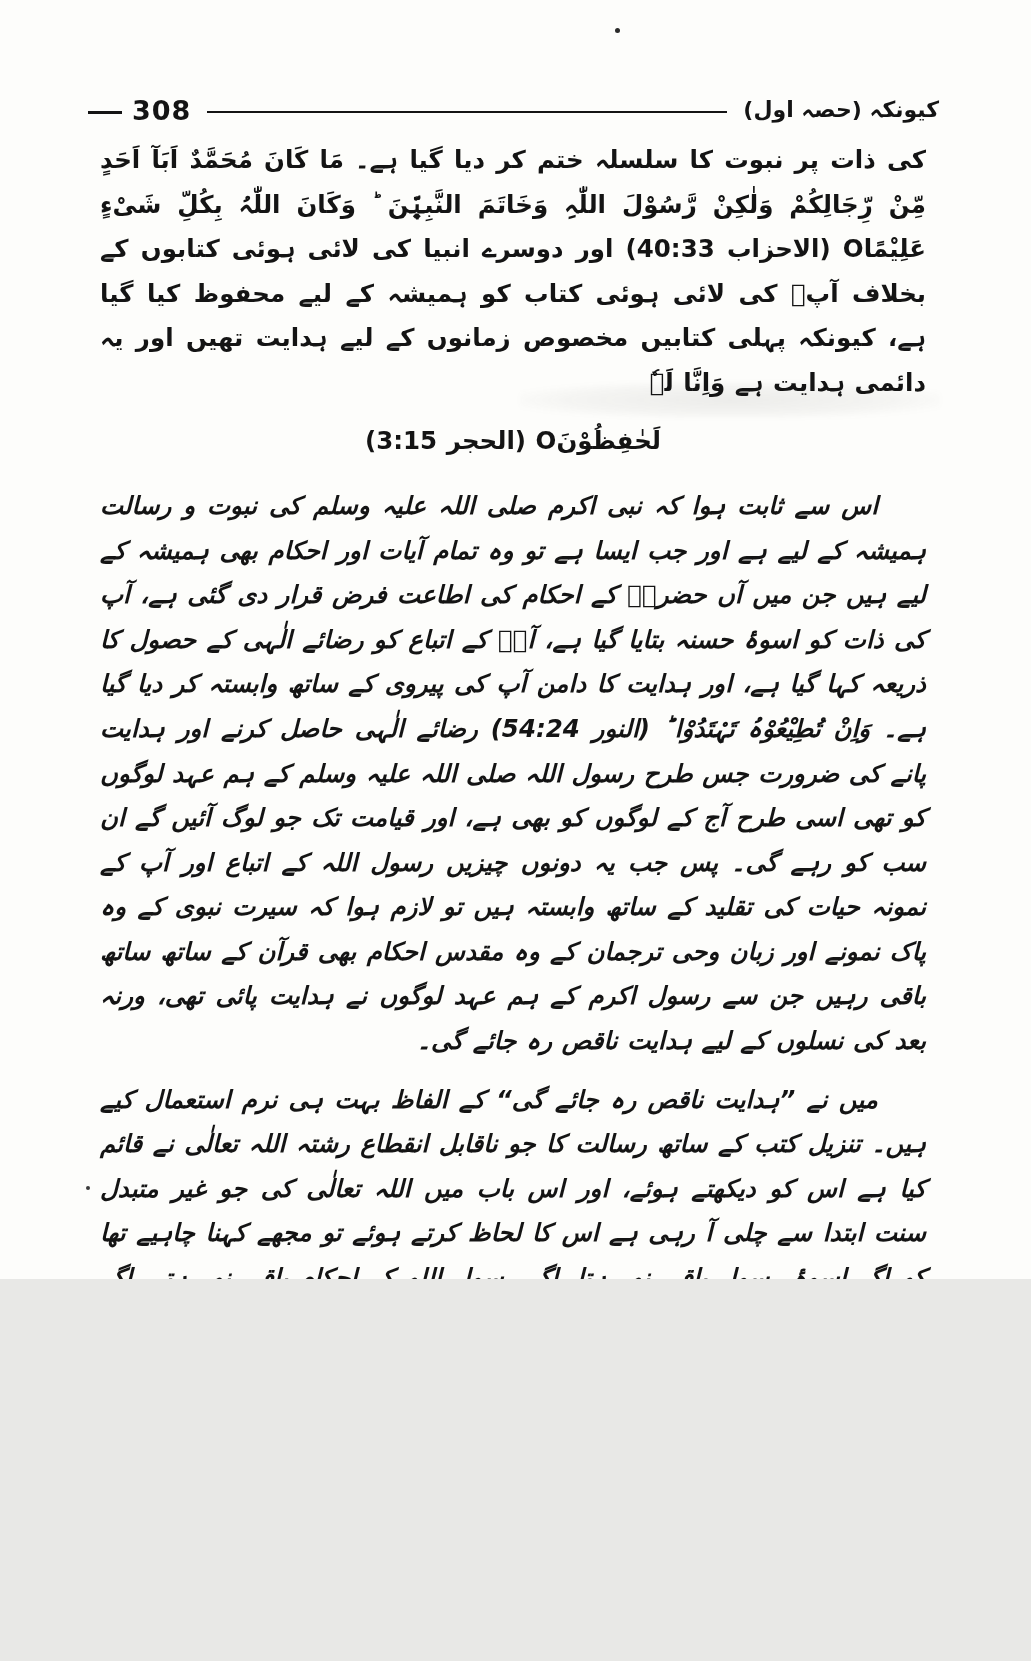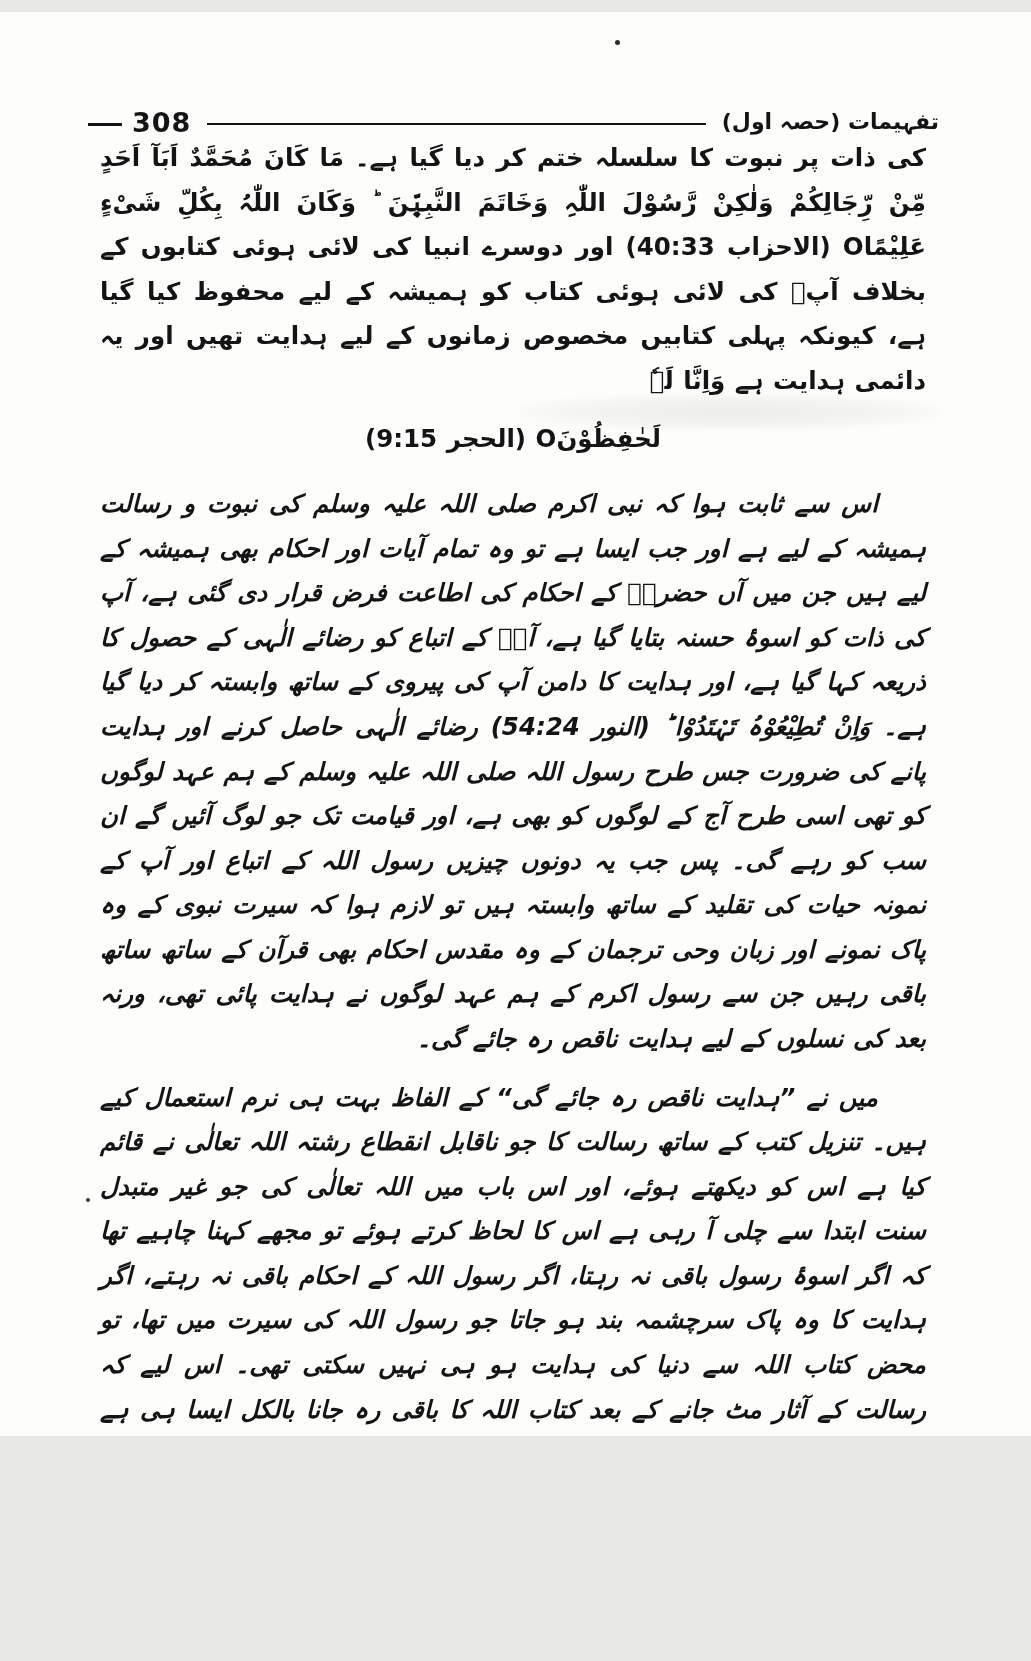--- a/index.html
+++ b/index.html
@@ -3,22 +3,22 @@
 <meta charset="utf-8">
 <style>
   html, body {
     margin: 0;
     padding: 0;
     background: #e8e8e6;
   }
   .page {
     position: relative;
     width: 1031px;
-    height: 1424px;
-    margin: 12px auto;
+    height: 1279px;
+    margin: 0 auto;
     background: #fdfdfb;
     overflow: hidden;
     font-family: "DejaVu Sans", sans-serif;
     color: #141414;
     box-sizing: border-box;
   }
   
   .header {
     position: absolute;
     top: 92px;
@@ -53,21 +53,21 @@
     font-size: 22px;
     font-weight: bold;
     direction: rtl;
     white-space: nowrap;
     line-height: 1;
     padding-bottom: 4px;
   }
   
   .body-text {
     position: absolute;
-    top: 124px;
+    top: 138px;
     right: 105px;
     left: 100px;
     direction: rtl;
   }
   .body-text p {
     margin: 0 0 14px 0;
     font-size: 24.5px;
     font-weight: bold;
     line-height: 1.82;
     text-align: justify;
@@ -118,23 +118,23 @@
 <div class="page">
 
   <span class="artifact-dot-top"></span>
   <span class="artifact-dot-left"></span>
   <div class="artifact-smudge"></div>
 
   <div class="header">
     <span class="short-dash"></span>
     <span class="page-num">308</span>
     <span class="rule"></span>
-    <span class="book-title">تفہیمات (حصہ اول)</span>
+    <span class="book-title">کیونکہ (حصہ اول)</span>
   </div>
 
   <div class="body-text">
     <p>کی ذات پر نبوت کا سلسلہ ختم کر دیا گیا ہے۔ مَا کَانَ مُحَمَّدٌ اَبَآ اَحَدٍ مِّنْ رِّجَالِکُمْ وَلٰکِنْ رَّسُوْلَ اللّٰہِ وَخَاتَمَ النَّبِیّٖنَ ؕ وَکَانَ اللّٰہُ بِکُلِّ شَیْءٍ عَلِیْمًاO (الاحزاب 40:33) اور دوسرے انبیا کی لائی ہوئی کتابوں کے بخلاف آپؐ کی لائی ہوئی کتاب کو ہمیشہ کے لیے محفوظ کیا گیا ہے، کیونکہ پہلی کتابیں مخصوص زمانوں کے لیے ہدایت تھیں اور یہ دائمی ہدایت ہے وَاِنَّا لَہٗ</p>
-    <p class="quote-end">لَحٰفِظُوْنَO (الحجر 9:15)</p>
+    <p class="quote-end">لَحٰفِظُوْنَO (الحجر 3:15)</p>
     <p class="indented">اس سے ثابت ہوا کہ نبی اکرم صلی اللہ علیہ وسلم کی نبوت و رسالت ہمیشہ کے لیے ہے اور جب ایسا ہے تو وہ تمام آیات اور احکام بھی ہمیشہ کے لیے ہیں جن میں آں حضرتؐ کے احکام کی اطاعت فرض قرار دی گئی ہے، آپ کی ذات کو اسوۂ حسنہ بتایا گیا ہے، آپؐ کے اتباع کو رضائے الٰہی کے حصول کا ذریعہ کہا گیا ہے، اور ہدایت کا دامن آپ کی پیروی کے ساتھ وابستہ کر دیا گیا ہے۔ وَاِنْ تُطِیْعُوْہُ تَہْتَدُوْا ؕ (النور 54:24) رضائے الٰہی حاصل کرنے اور ہدایت پانے کی ضرورت جس طرح رسول اللہ صلی اللہ علیہ وسلم کے ہم عہد لوگوں کو تھی اسی طرح آج کے لوگوں کو بھی ہے، اور قیامت تک جو لوگ آئیں گے ان سب کو رہے گی۔ پس جب یہ دونوں چیزیں رسول اللہ کے اتباع اور آپ کے نمونہ حیات کی تقلید کے ساتھ وابستہ ہیں تو لازم ہوا کہ سیرت نبوی کے وہ پاک نمونے اور زبان وحی ترجمان کے وہ مقدس احکام بھی قرآن کے ساتھ ساتھ باقی رہیں جن سے رسول اکرم کے ہم عہد لوگوں نے ہدایت پائی تھی، ورنہ بعد کی نسلوں کے لیے ہدایت ناقص رہ جائے گی۔</p>
     <p class="indented">میں نے ”ہدایت ناقص رہ جائے گی“ کے الفاظ بہت ہی نرم استعمال کیے ہیں۔ تنزیل کتب کے ساتھ رسالت کا جو ناقابل انقطاع رشتہ اللہ تعالٰی نے قائم کیا ہے اس کو دیکھتے ہوئے، اور اس باب میں اللہ تعالٰی کی جو غیر متبدل سنت ابتدا سے چلی آ رہی ہے اس کا لحاظ کرتے ہوئے تو مجھے کہنا چاہیے تھا کہ اگر اسوۂ رسول باقی نہ رہتا، اگر رسول اللہ کے احکام باقی نہ رہتے، اگر ہدایت کا وہ پاک سرچشمہ بند ہو جاتا جو رسول اللہ کی سیرت میں تھا، تو محض کتاب اللہ سے دنیا کی ہدایت ہو ہی نہیں سکتی تھی۔ اس لیے کہ رسالت کے آثار مٹ جانے کے بعد کتاب اللہ کا باقی رہ جانا بالکل ایسا ہی ہے جیسے رسول کے بغیر کتاب اللہ کا</p>
   </div>
 
 </div>
 
 </body></html>

